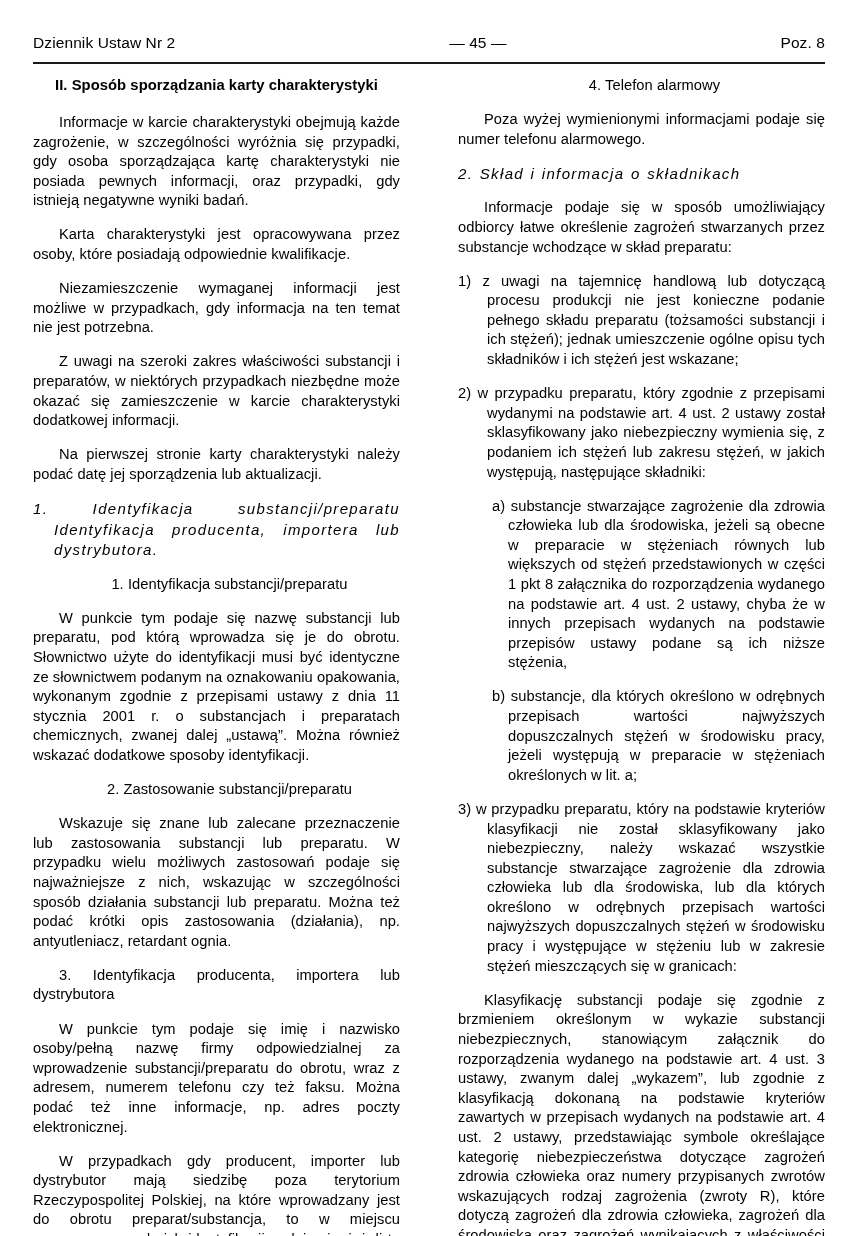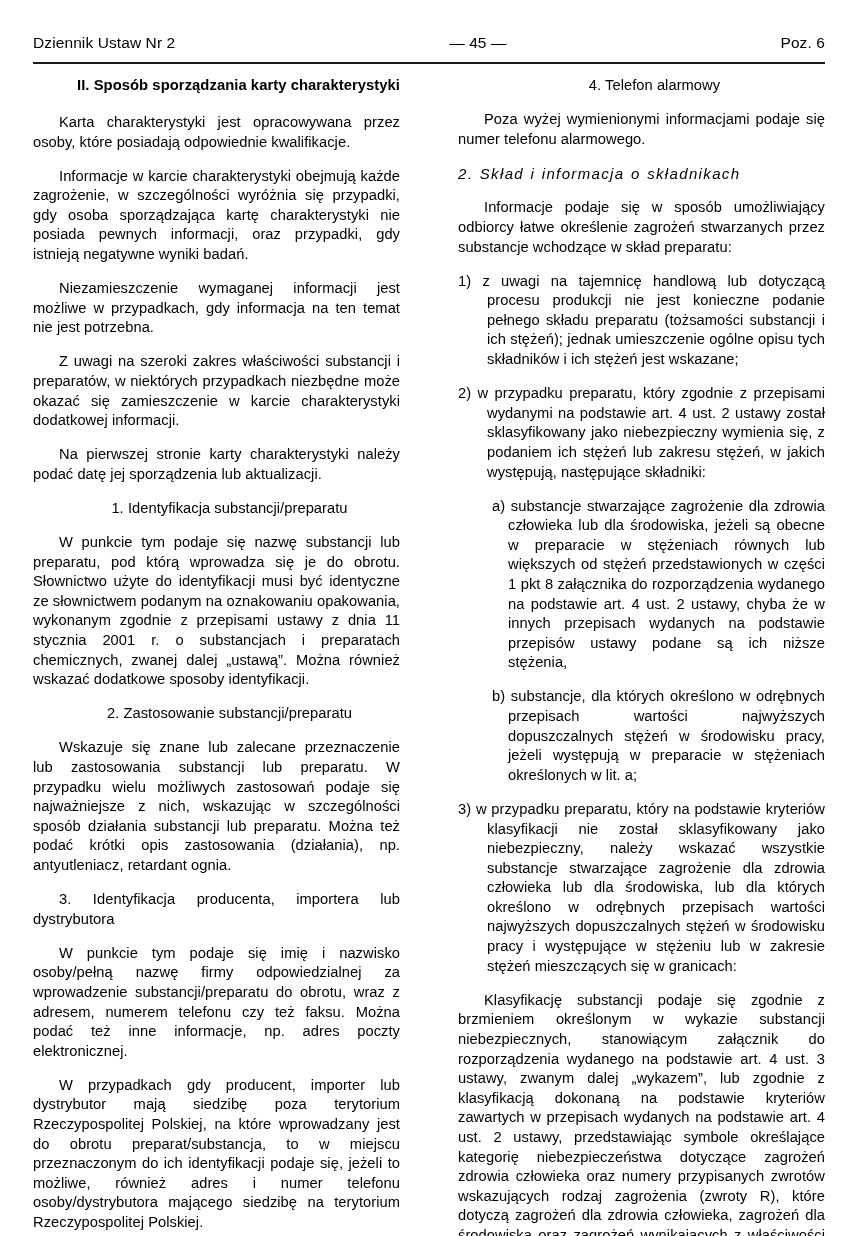--- a/index.html
+++ b/index.html
@@ -79,21 +79,21 @@
   .blk:last-child { margin-bottom: 0; }
 
   
   .para { text-indent: 26px; }
 
   
   .heading-part {
     font-size: 14.8px;
     line-height: 19px;
     font-weight: bold;
-    text-align: right;
+    text-align: center;
     margin: 0 0 18px 0;
     letter-spacing: 0.05px;
   }
 
   
   .heading-section {
     font-size: 15px;
     line-height: 20.6px;
     text-align: justify;
     letter-spacing: 1.35px;
@@ -149,40 +149,41 @@
   .marker { white-space: pre; }
 </style>
 </head>
 <body>
 
 <div class="page">
 
   <div class="running-head">
     <span class="rh-left">Dziennik Ustaw Nr 2</span>
     <span class="rh-mid">— 45 —</span>
-    <span class="rh-right">Poz. 6</span>
+    <span class="rh-right">Poz. 8</span>
   </div>
   <div class="head-rule"></div>
 
   <div class="columns">
 
     <div class="col col-left">
 
       <div class="heading-part">II. Sposób sporządzania karty charakterystyki</div>
 
+      <p class="blk para">Informacje w karcie charakterystyki obejmują każde zagrożenie, w szczególności wyróżnia się przypadki, gdy osoba sporządzająca kartę charakterystyki nie posiada pewnych informacji, oraz przypadki, gdy istnieją negatywne wyniki badań.</p>
+
       <p class="blk para">Karta charakterystyki jest opracowywana przez osoby, które posiadają odpowiednie kwalifikacje.</p>
 
-      <p class="blk para">Informacje w karcie charakterystyki obejmują każde zagrożenie, w szczególności wyróżnia się przypadki, gdy osoba sporządzająca kartę charakterystyki nie posiada pewnych informacji, oraz przypadki, gdy istnieją negatywne wyniki badań.</p>
-
       <p class="blk para">Niezamieszczenie wymaganej informacji jest możliwe w przypadkach, gdy informacja na ten temat nie jest potrzebna.</p>
 
       <p class="blk para">Z uwagi na szeroki zakres właściwości substancji i preparatów, w niektórych przypadkach niezbędne może okazać się zamieszczenie w karcie charakterystyki dodatkowej informacji.</p>
 
       <p class="blk para">Na pierwszej stronie karty charakterystyki należy podać datę jej sporządzenia lub aktualizacji.</p>
 
+      <div class="heading-section"><span class="marker">1.</span> <span>Identyfikacja substancji/preparatu Identyfikacja producenta, importera lub dystrybutora.</span></div>
 
       <div class="heading-sub">1. Identyfikacja substancji/preparatu</div>
 
       <p class="blk para">W punkcie tym podaje się nazwę substancji lub preparatu, pod którą wprowadza się je do obrotu. Słownictwo użyte do identyfikacji musi być identyczne ze słownictwem podanym na oznakowaniu opakowania, wykonanym zgodnie z przepisami ustawy z dnia 11 stycznia 2001 r. o substancjach i preparatach chemicznych, zwanej dalej „ustawą”. Można również wskazać dodatkowe sposoby identyfikacji.</p>
 
       <div class="heading-sub">2. Zastosowanie substancji/preparatu</div>
 
       <p class="blk para">Wskazuje się znane lub zalecane przeznaczenie lub zastosowania substancji lub preparatu. W przypadku wielu możliwych zastosowań podaje się najważniejsze z nich, wskazując w szczególności sposób działania substancji lub preparatu. Można też podać krótki opis zastosowania (działania), np. antyutleniacz, retardant ognia.</p>
 
       <div class="blk para">3. Identyfikacja producenta, importera lub dystrybutora</div>

